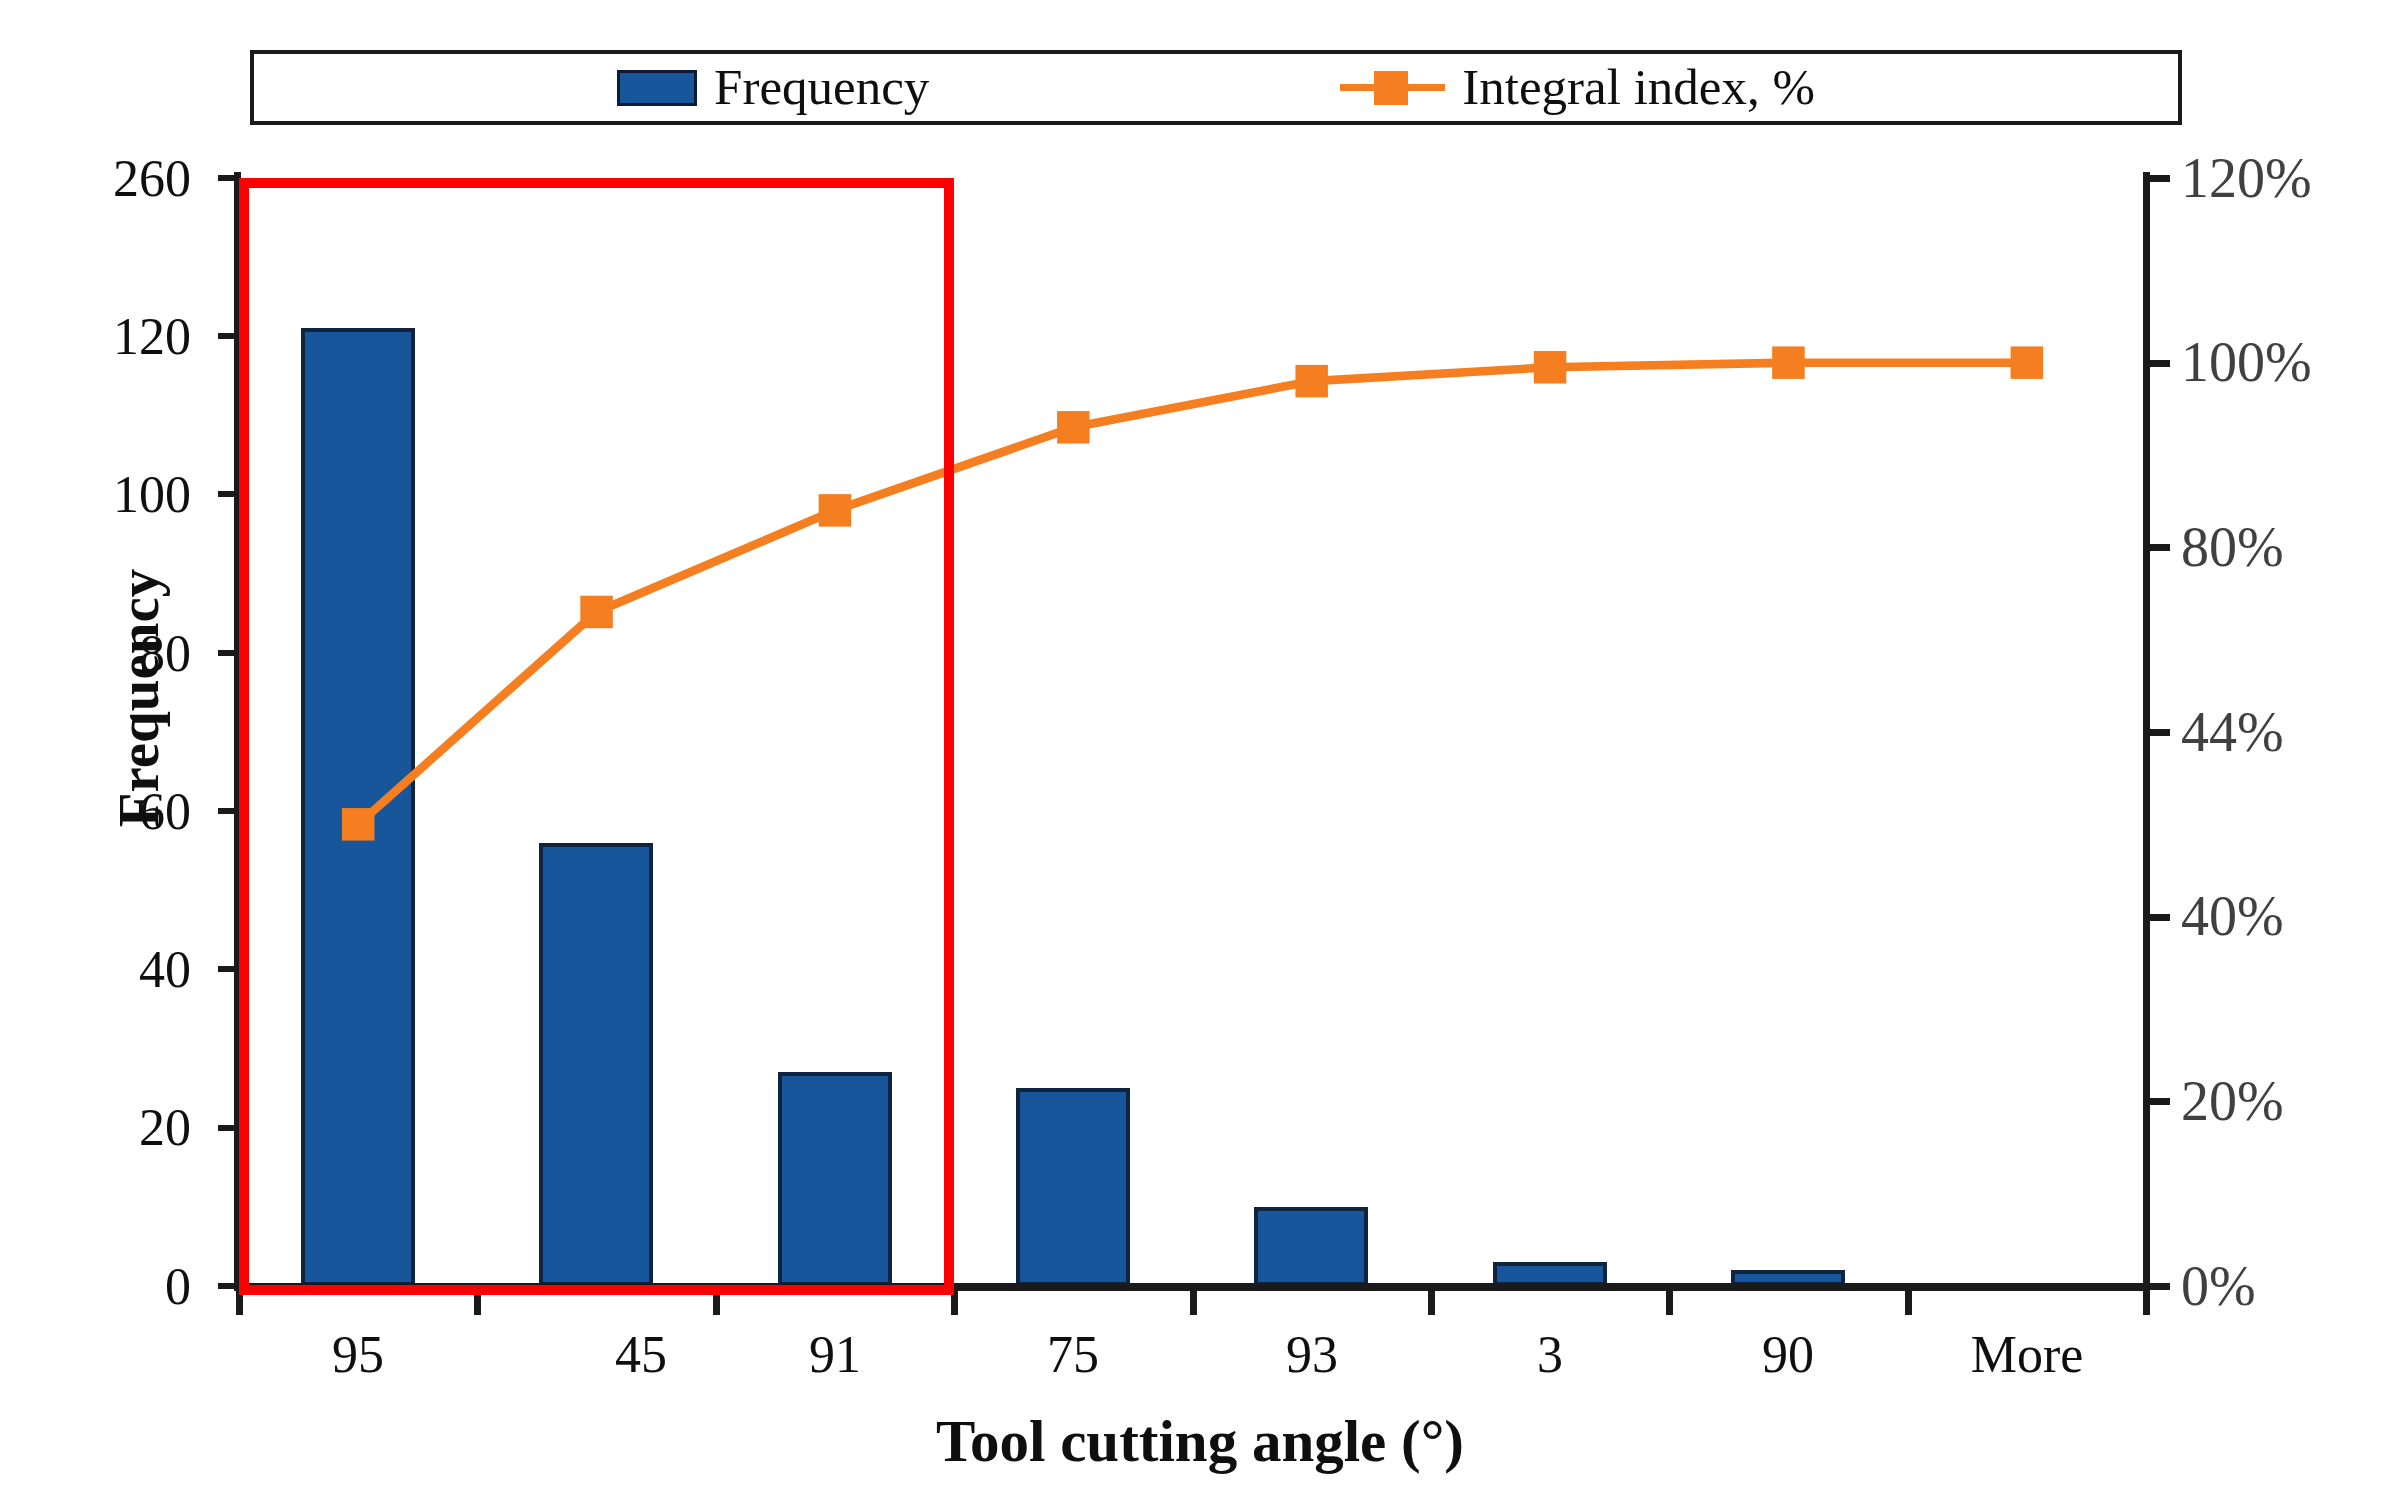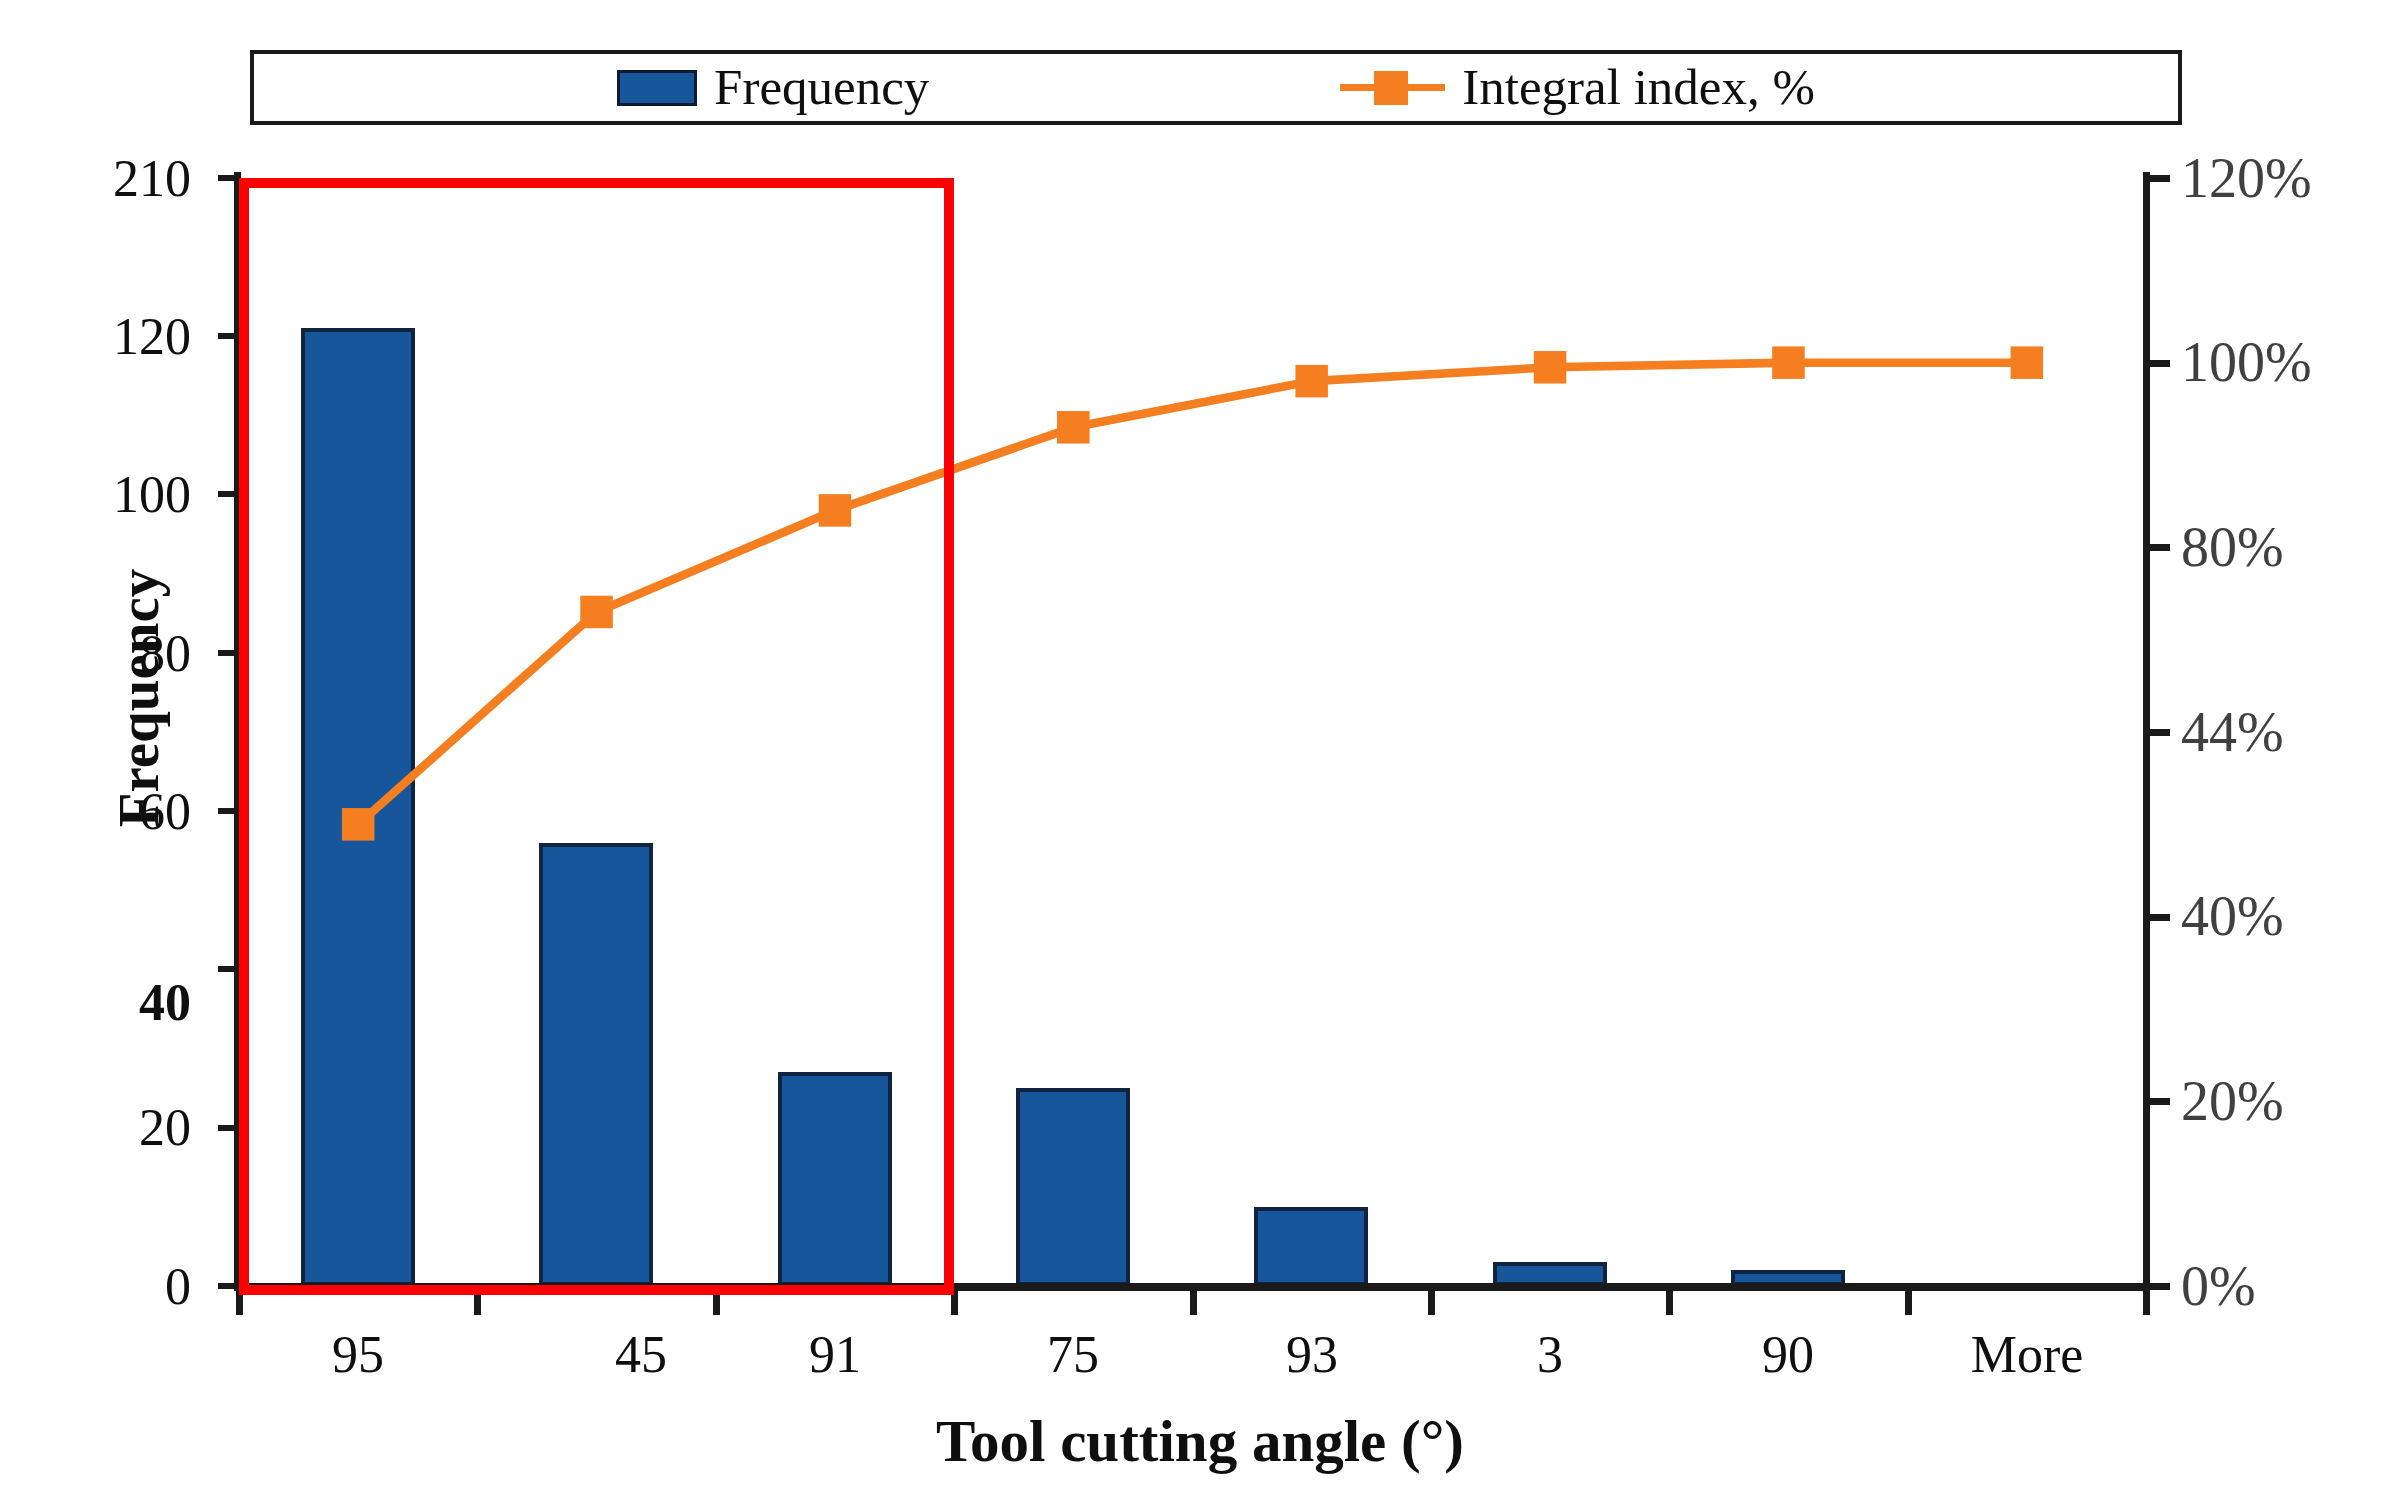--- a/index.html
+++ b/index.html
@@ -78,31 +78,31 @@
   <div id="left-axis"></div>
   <div id="right-axis"></div>
   <div id="bottom-axis"></div>
 
   <div id="ticks-layer">
       <div class="ltick" style="top: 1283px;"></div>
       <div class="ylabel-left" style="top: 1286px;">0</div>
       <div class="ltick" style="top: 1125px;"></div>
       <div class="ylabel-left" style="top: 1127px;">20</div>
       <div class="ltick" style="top: 966px;"></div>
-      <div class="ylabel-left" style="top: 1002px; font-weight: bold;">40</div>
+      <div class="ylabel-left" style="top: 969px;">40</div>
       <div class="ltick" style="top: 808px;"></div>
       <div class="ylabel-left" style="top: 811px;">60</div>
       <div class="ltick" style="top: 650px;"></div>
       <div class="ylabel-left" style="top: 653px;">80</div>
       <div class="ltick" style="top: 491px;"></div>
       <div class="ylabel-left" style="top: 494px; margin-left: 8px;">100</div>
       <div class="ltick" style="top: 333px;"></div>
       <div class="ylabel-left" style="top: 336px;">120</div>
       <div class="ltick" style="top: 175px;"></div>
-      <div class="ylabel-left" style="top: 178px;">210</div>
+      <div class="ylabel-left" style="top: 178px;">260</div>
       <div class="rtick" style="top: 1283px;"></div>
       <div class="ylabel-right" style="top: 1286px;">0%</div>
       <div class="rtick" style="top: 1098px;"></div>
       <div class="ylabel-right" style="top: 1101px;">20%</div>
       <div class="rtick" style="top: 914px;"></div>
       <div class="ylabel-right" style="top: 916px;">40%</div>
       <div class="rtick" style="top: 729px;"></div>
       <div class="ylabel-right" style="top: 732px;">44%</div>
       <div class="rtick" style="top: 544px;"></div>
       <div class="ylabel-right" style="top: 547px;">80%</div>

